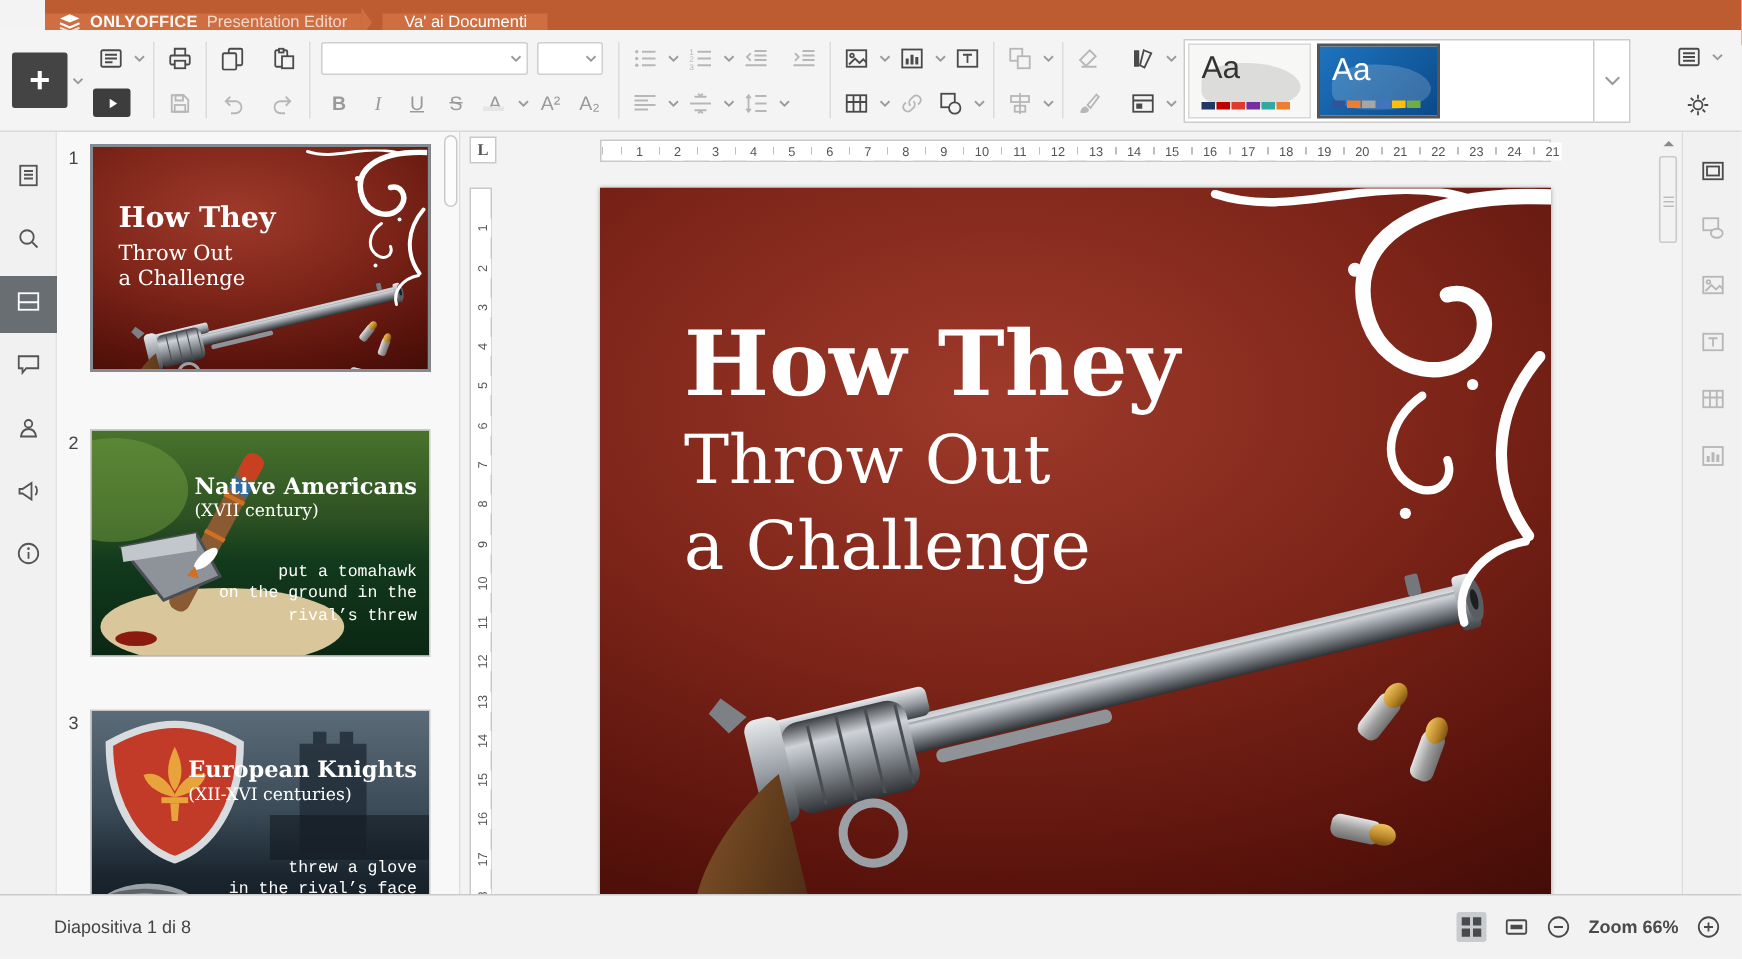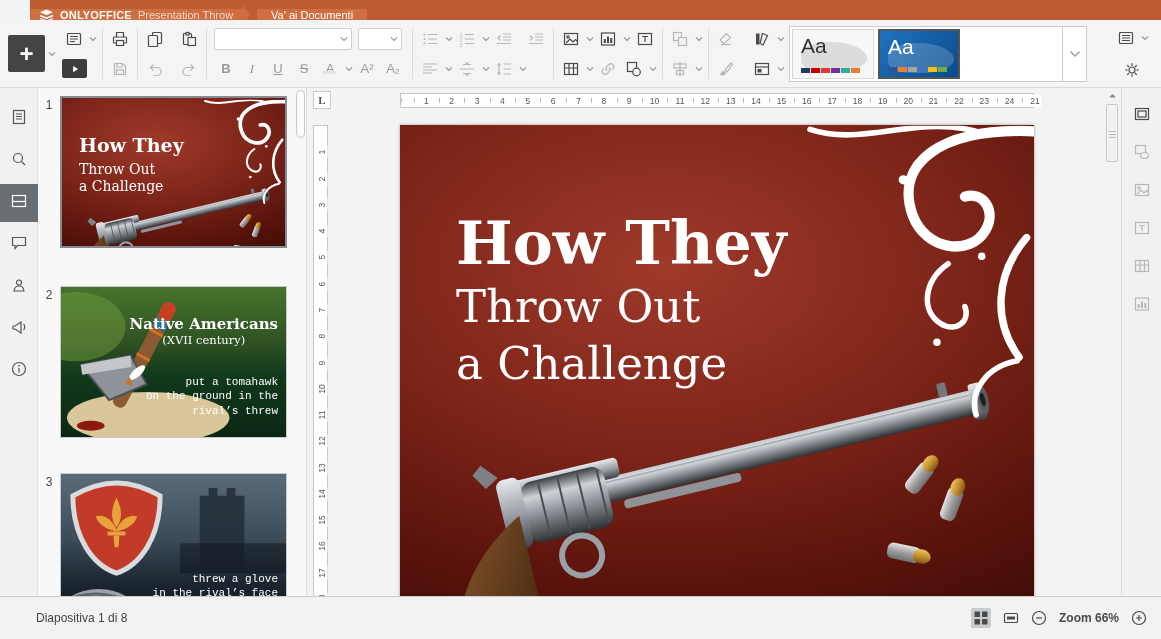--- a/index.html
+++ b/index.html
@@ -63,21 +63,21 @@
 #thumbScroll { position:absolute; right:1px; top:2px; width:9px; height:48px; background:#FCFCFC; border:1px solid #C9C9C9; border-radius:5px; }
 
 
 .red-bg { position:absolute; inset:0; background:radial-gradient(120% 100% at 42% 30%, #9E3A2B 0%, #7E2519 38%, #57120B 70%, #2D0803 100%); }
 .art { position:absolute; inset:0; }
 
 
 .t1-text { position:absolute; left:17px; top:36px; color:#fff; font-family:"DejaVu Serif","Liberation Serif",serif; line-height:1.25; }
 .t1-text .big { font-size:19px; font-weight:bold; margin-bottom:3px; }
 .t1-text .sm { font-size:14px; }
-.t2-text, .t3-text { position:absolute; right:8px; color:#fff; font-family:"DejaVu Serif","Liberation Serif",serif; text-align:center; }
+.t2-text, .t3-text { position:absolute; right:8px; color:#fff; font-family:"DejaVu Serif","Liberation Serif",serif; text-align:left; }
 .t2-text { top:28px; } .t3-text { top:30px; }
 .tt-title { font-size:15px; font-weight:bold; }
 .tt-era { font-size:11.5px; }
 .tt-desc { position:absolute; right:8px; color:#fff; font-family:Liberation Mono, monospace; text-align:right; font-size:11px; line-height:1.3; }
 .t2-desc { top:88px; } .t3-desc { top:98px; }
 
 
 #canvas { flex:1; position:relative; background:#F3F3F3; }
 #tabSel { position:absolute; left:6px; top:3px; width:18px; height:18px; background:#fff; border:1px solid #C8C8C8; font-size:11px; font-weight:bold; color:#555; display:flex; align-items:center; justify-content:center; font-family:"Liberation Serif",serif; }
 #hruler { position:absolute; left:93px; top:5px; width:634px; height:15px; background:#fff; border:1px solid #C8C8C8;
@@ -193,21 +193,21 @@
 <header id="hdr">
   <div class="hdr-left">
     <span class="logo-ic">
       <svg width="15" height="13" viewBox="0 0 16 14">
           <path d="M8 0.5l7 3-7 3-7-3z" fill="#fff"></path>
           <path d="M1 7l7 3 7-3" fill="none" stroke="#fff" stroke-width="1.6"></path>
           <path d="M1 10.2l7 3 7-3" fill="none" stroke="#fff" stroke-width="1.6" opacity=".75"></path>
         </svg>
     </span>
     <span class="brand"><b>ONLY</b><span>OFFICE</span></span>
-    <span class="prod">Presentation Throw</span>
+    <span class="prod">Presentation Editor</span>
   </div>
   <span class="chevL"></span>
   <span class="chevM"></span>
   <div class="hdr-right">Va' ai Documenti</div>
 </header>
 
 <div id="tb">
   <div class="trow" style="align-self:center">
     <div id="addSlide">
         <span>+</span>
@@ -713,20 +713,24 @@
             </g>
           </g>
           <g>
             <ellipse cx="38" cy="142" rx="40" ry="26" fill="#9AA2A8"></ellipse>
             <ellipse cx="80" cy="152" rx="34" ry="22" fill="#858D94"></ellipse>
             <path d="M4 128 C30 116 60 120 86 138" fill="none" stroke="#5c636a" stroke-width="3"></path>
             <path d="M20 146 C44 134 70 138 96 152" fill="none" stroke="#5c636a" stroke-width="3"></path>
             <path d="M60 128 l10 8 -8 10" fill="none" stroke="#C9A227" stroke-width="3"></path>
           </g>
         </svg>
+        <div class="t3-text">
+          <div class="tt-title">European Knights</div>
+          <div class="tt-era">(XII-XVI centuries)</div>
+        </div>
         <div class="tt-desc t3-desc">
           <div>threw a glove</div>
           <div>in the rival’s face</div>
         </div>
       </div>
     </div>
     <div id="thumbScroll"></div>
   </aside>
 
   <div id="canvas">

